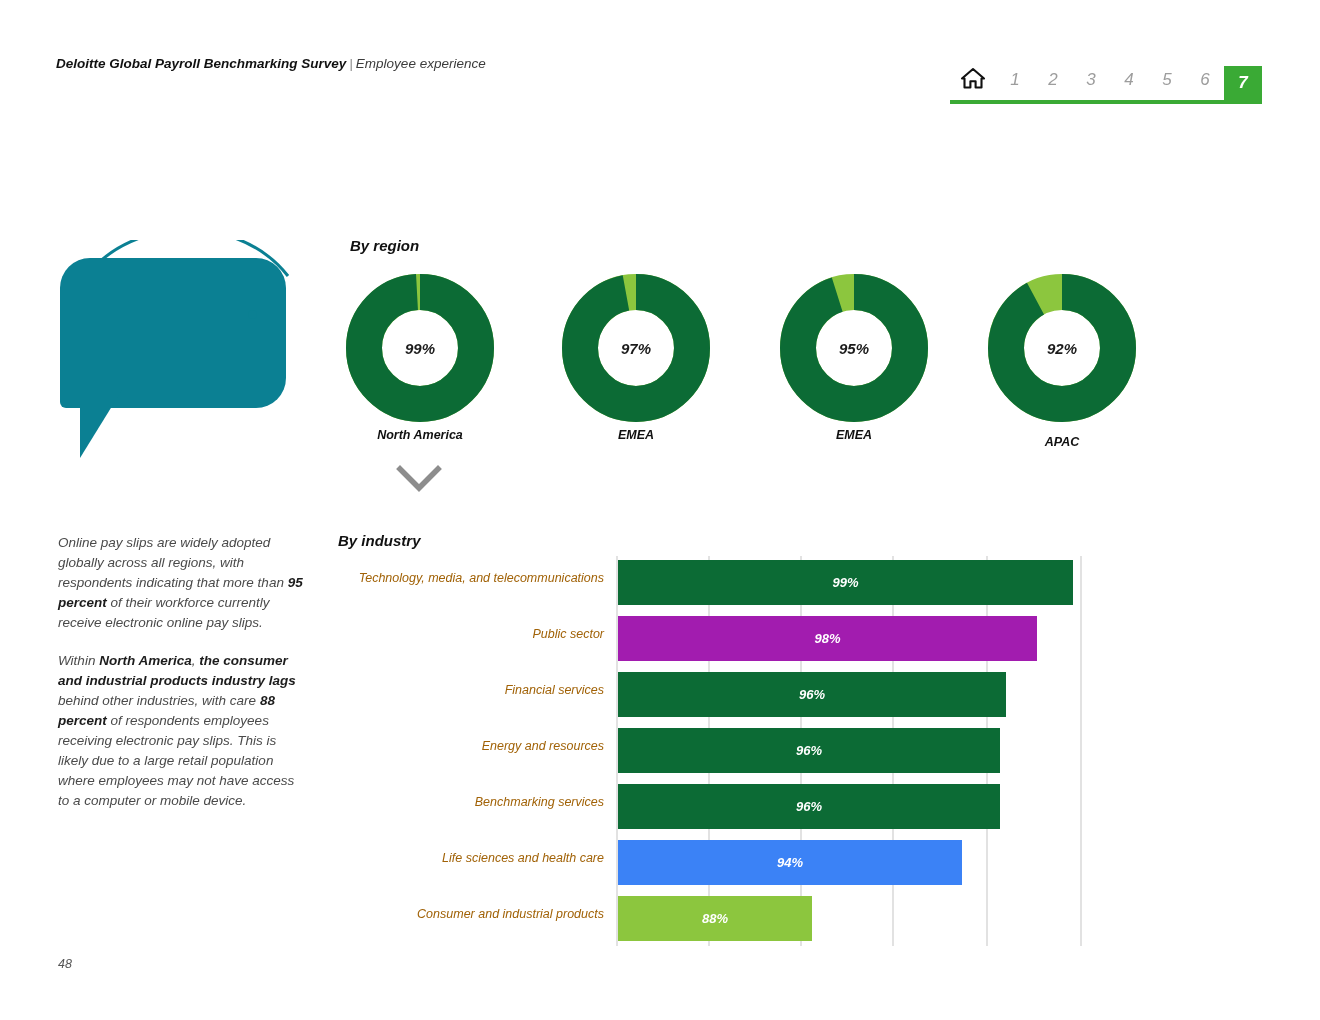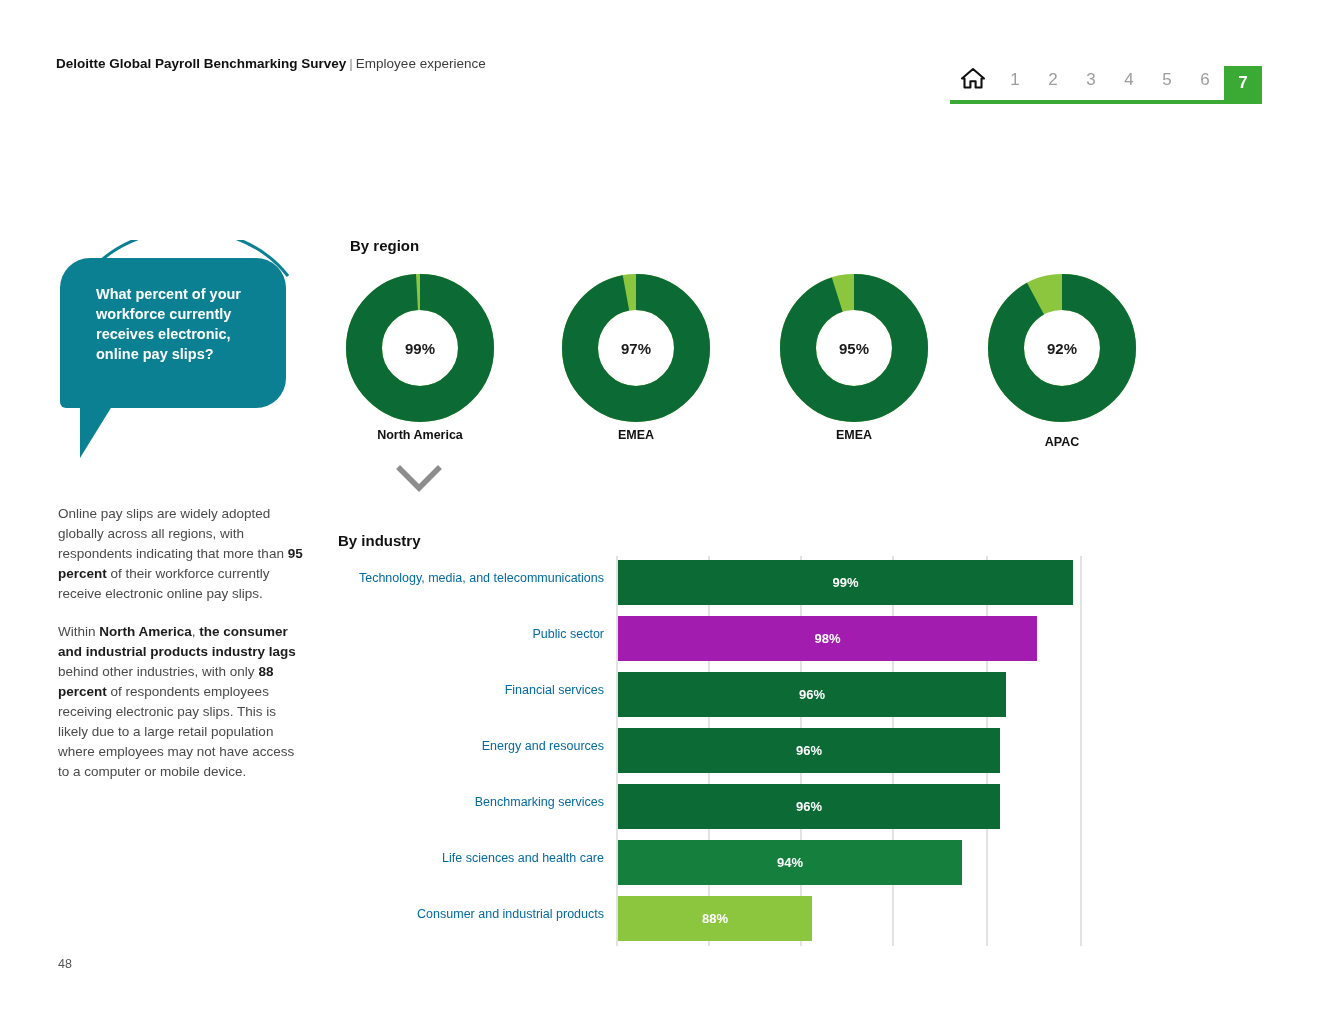--- a/index.html
+++ b/index.html
@@ -3,21 +3,21 @@
 <meta charset="utf-8">
 <style>
   * { box-sizing: border-box; margin: 0; padding: 0; }
   html, body {
     width: 1320px; height: 1020px;
     background: #ffffff;
     font-family: "Liberation Sans", sans-serif;
     color: #3b3b3b;
     overflow: hidden;
   }
-  .page { position: relative; width: 1320px; height: 1020px; }
+  .page { position: relative; width: 1320px; height: 1020px; font-style: italic; }
 
   
   .header-title {
     position: absolute; left: 56px; top: 56px;
     font-size: 13.5px; color: #2b2b2b; white-space: nowrap;
   }
   .header-title .strong { font-weight: bold; color: #111; }
   .header-title .sep { color: #8a8a8a; padding: 0 3px; }
   .header-title .sub { color: #3c3c3c; }
 
@@ -90,32 +90,32 @@
   }
   .donut-label {
     position: absolute; text-align: center; font-size: 12.5px;
     font-weight: bold; color: #111; white-space: nowrap;
   }
 
   
   .chevron { position: absolute; left: 396px; top: 464px; }
 
   
-  .copy { position: absolute; left: 58px; top: 504px; width: 245px; }
+  .copy { position: absolute; left: 58px; top: 533px; width: 245px; }
   .copy p { font-size: 13.5px; line-height: 20px; color: #4a4a4a; margin-bottom: 18px; }
   .copy b { color: #1c1c1c; font-weight: bold; }
 
   
   .barchart { position: absolute; left: 338px; top: 556px; width: 748px; height: 390px; }
   .bar-grid { position: absolute; left: 0; top: 0; width: 748px; height: 390px; }
   .gridline { position: absolute; top: 0; width: 2px; height: 390px; background: #e2e2e2; }
   .bar-row { position: absolute; left: 0; height: 55px; width: 748px; }
   .bar-label {
     position: absolute; left: 0; top: 15px; width: 266px;
-    text-align: right; font-size: 12.5px; color: #0369a1; white-space: nowrap;
+    text-align: right; font-size: 12.5px; color: #a16207; white-space: nowrap;
   }
   .bar {
     position: absolute; top: 4px; height: 45px;
     display: flex; align-items: center; justify-content: center;
   }
   .bar .bval { font-size: 13px; font-weight: bold; color: #ffffff; }
 
   
   .page-num { position: absolute; left: 58px; top: 957px; font-size: 12.5px; color: #555; }
 </style>
@@ -148,21 +148,20 @@
     </div>
   </div>
 
   <div class="bubble-wrap">
     <svg class="bubble-arc" width="260" height="190">
       <path d="M14 108 A 122 106 0 0 1 236 36" fill="none" stroke="#0b8093" stroke-width="3"></path>
       <path d="M43 27 A 122 106 0 0 1 200 118" fill="none" stroke="#ffffff" stroke-width="3"></path>
     </svg>
     <div class="bubble-body"></div>
     <div class="bubble-tail"></div>
-    <div class="bubble-text">What percent of your workforce currently receives electronic, online pay slips?</div>
   </div>
   <div class="bubble-dot"></div>
 
   <div class="sec-heading" id="h-region">By region</div>
 
   <div class="donuts">
 
     <div class="donut" style="left:8px;">
       <svg width="148" height="148" viewBox="0 0 148 148">
         <circle cx="74" cy="74" r="56" fill="none" stroke="#8cc63e" stroke-width="36"></circle>
@@ -201,21 +200,21 @@
   </div>
 
   <div class="chevron">
     <svg width="46" height="30" viewBox="0 0 46 30">
       <path d="M4 5 L23 24 L42 5" fill="none" stroke="#8d8d8d" stroke-width="5.5" stroke-linecap="square"></path>
     </svg>
   </div>
 
   <div class="copy">
     <p><span>Online pay slips are widely adopted globally across all regions, with respondents indicating that more than </span><b>95 percent</b><span> of their workforce currently receive electronic online pay slips.</span></p>
-    <p><span>Within </span><b>North America</b><span>, </span><b>the consumer and industrial products industry lags</b><span> behind other industries, with only </span><b>88 percent</b><span> of respondents employees receiving electronic pay slips. This is likely due to a large retail population where employees may not have access to a computer or mobile device.</span></p>
+    <p><span>Within </span><b>North America</b><span>, </span><b>the consumer and industrial products industry lags</b><span> behind other industries, with care </span><b>88 percent</b><span> of respondents employees receiving electronic pay slips. This is likely due to a large retail population where employees may not have access to a computer or mobile device.</span></p>
   </div>
 
   <div class="sec-heading" id="h-industry">By industry</div>
 
   <div class="barchart">
     <div class="bar-grid">
       <div class="gridline" style="left:278px;"></div>
       <div class="gridline" style="left:370px;"></div>
       <div class="gridline" style="left:462px;"></div>
       <div class="gridline" style="left:554px;"></div>
@@ -253,21 +252,21 @@
 
     <div class="bar-row" style="top:224px;">
       <div class="bar-label">Benchmarking services</div>
       <div class="bar" style="left:280px; width:382px; background:#0c6b35;">
         <span class="bval">96%</span>
       </div>
     </div>
 
     <div class="bar-row" style="top:280px;">
       <div class="bar-label">Life sciences and health care</div>
-      <div class="bar" style="left:280px; width:344px; background:#15803d;">
+      <div class="bar" style="left:280px; width:344px; background:#3b82f6;">
         <span class="bval">94%</span>
       </div>
     </div>
 
     <div class="bar-row" style="top:336px;">
       <div class="bar-label">Consumer and industrial products</div>
       <div class="bar" style="left:280px; width:194px; background:#8cc63e;">
         <span class="bval">88%</span>
       </div>
     </div>

